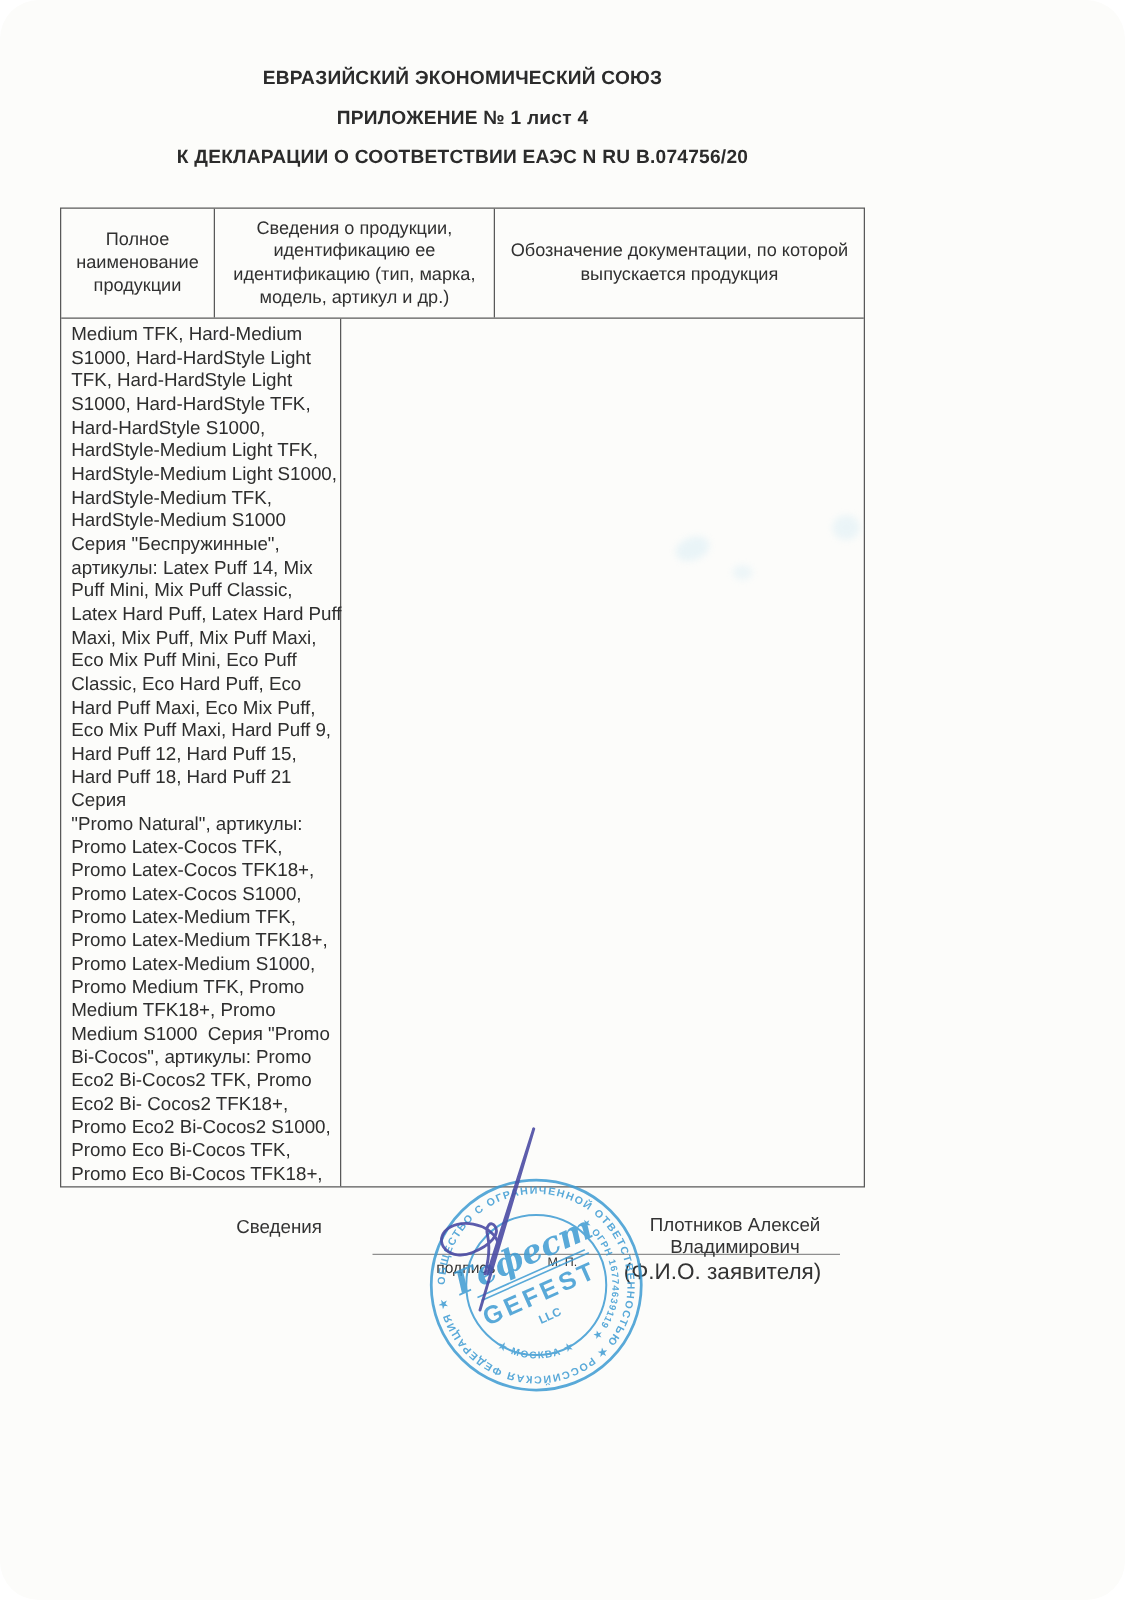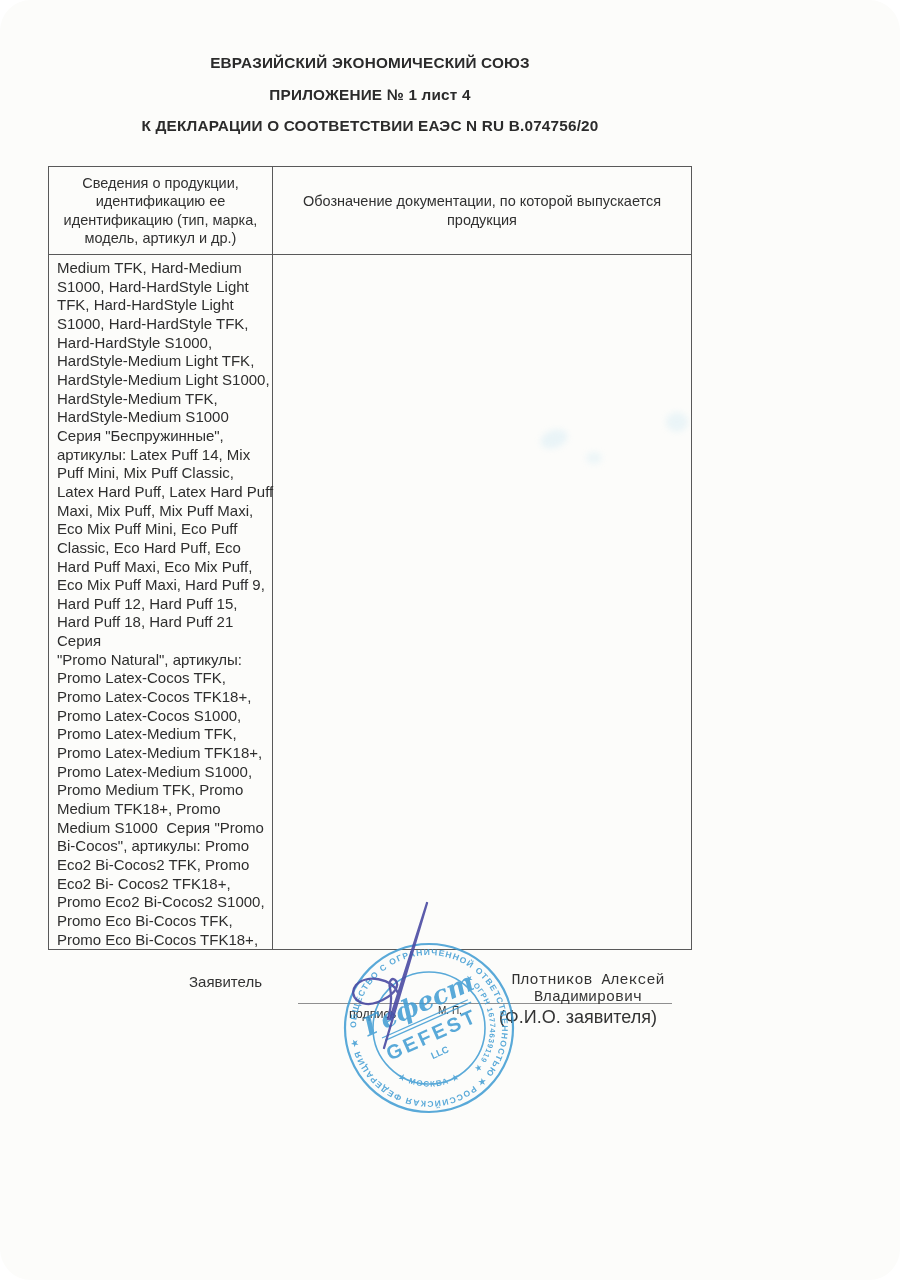--- a/index.html
+++ b/index.html
@@ -40,21 +40,21 @@
     padding:4px 0 0 8px; font-size:15px; line-height:18.65px;
     white-space:pre; color:#2e2e2e;
   }
   
   .footer-text { position:absolute; color:#333; }
   #applicant-label { left:189px; top:973px; font-size:15px; }
   #sig-line  { position:absolute; left:298px; top:1003px; width:207px; height:0; border-top:1.3px solid #8f8f8f; }
   #name-line { position:absolute; left:505px; top:1003px; width:167px; height:0; border-top:1.3px solid #8f8f8f; }
   #sig-caption  { left:322px; top:1007px; font-size:12.5px;padding-left:27px; }
   #seal-caption { left:438px; top:1005px; font-size:10px; }
-  #applicant-name { left:498px; top:973px; width:180px; text-align:center; font-size:15px; line-height:16.5px;font-family:Liberation Mono, monospace; }
+  #applicant-name { left:498px; top:973px; width:180px; text-align:center; font-size:15px; line-height:16.5px; }
   #name-caption { left:498px; top:1007px; width:160px; text-align:center; font-size:18px; }
   
   #stamp-svg { position:absolute; left:342px; top:941px; width:174px; height:174px; opacity:0.85; }
   #signature-svg { position:absolute; left:318px; top:890px; width:130px; height:168px; }
   
   .ghost { position:absolute; border-radius:50%; background:#bfe2f1; filter:blur(3px); }
   #ghost1 { left:540px; top:430px; width:28px; height:18px; opacity:.30; transform:rotate(-20deg); }
   #ghost2 { left:586px; top:452px; width:16px; height:12px; opacity:.25; }
   #ghost3 { left:666px; top:412px; width:22px; height:20px; opacity:.28; }
   .corner-mark { position:absolute; left:0; top:0; width:9px; height:9px;
@@ -66,20 +66,21 @@
 <div class="page">
 
   <div class="corner-mark"></div>
 
   <div class="doc-title" id="title1">ЕВРАЗИЙСКИЙ ЭКОНОМИЧЕСКИЙ СОЮЗ</div>
   <div class="doc-title" id="title2">ПРИЛОЖЕНИЕ № 1 лист 4</div>
   <div class="doc-title" id="title3">К ДЕКЛАРАЦИИ О СООТВЕТСТВИИ ЕАЭС N RU В.074756/20</div>
 
   <div class="products-table">
     <div class="trow thead">
+      <div class="tcell c1">Полное наименование продукции</div>
       <div class="tcell c2">Сведения о продукции, идентификацию ее идентификацию (тип, марка, модель, артикул и др.)</div>
       <div class="tcell c4">Обозначение документации, по которой выпускается продукция</div>
     </div>
     <div class="trow tbody">
       <div class="tcell c1"></div>
       <div class="tcell c2">
         <div class="details-text">Medium TFK, Hard-Medium
 S1000, Hard-HardStyle Light
 TFK, Hard-HardStyle Light
 S1000, Hard-HardStyle TFK,
@@ -119,21 +120,21 @@
       </div>
       <div class="tcell c3"></div>
       <div class="tcell c4"></div>
     </div>
   </div>
 
   <div class="ghost" id="ghost1"></div>
   <div class="ghost" id="ghost2"></div>
   <div class="ghost" id="ghost3"></div>
 
-  <div class="footer-text" id="applicant-label">Заявитель</div>
+  <div class="footer-text" id="applicant-label">Сведения</div>
   <div id="sig-line"></div>
   <div class="footer-text" id="sig-caption">подпись</div>
   <div class="footer-text" id="seal-caption">М. П.</div>
   <div id="name-line"></div>
   <div class="footer-text" id="applicant-name">
     <div>Плотников Алексей</div>
     <div>Владимирович</div>
   </div>
   <div class="footer-text" id="name-caption">(Ф.И.О. заявителя)</div>
 

